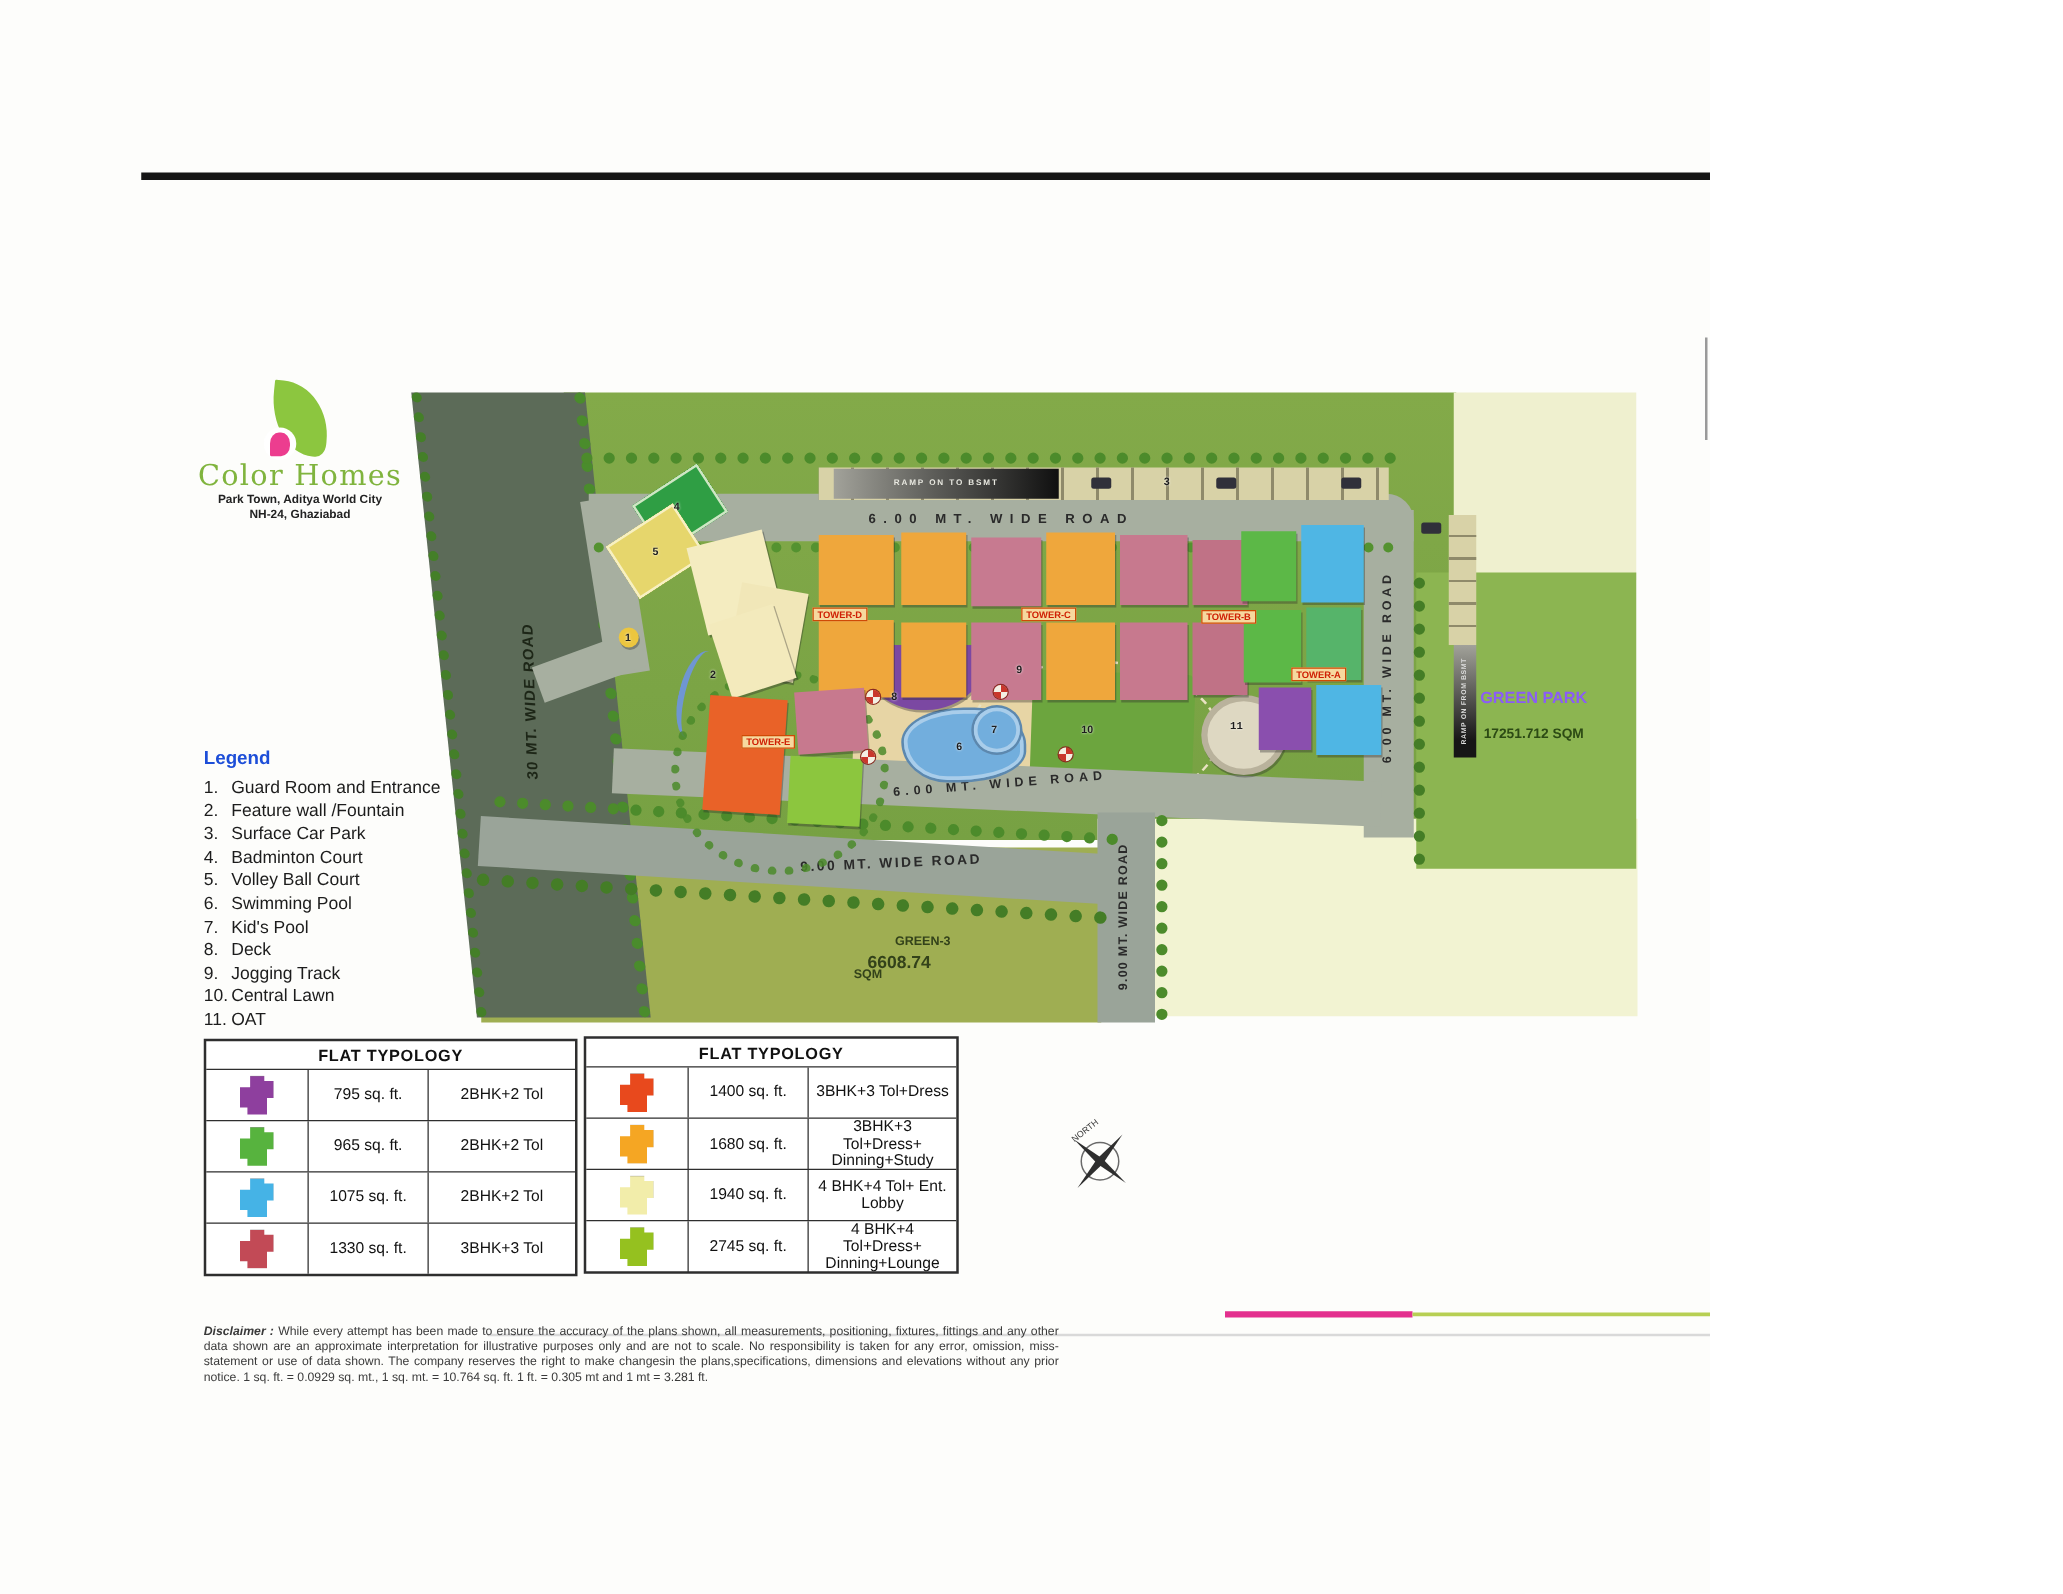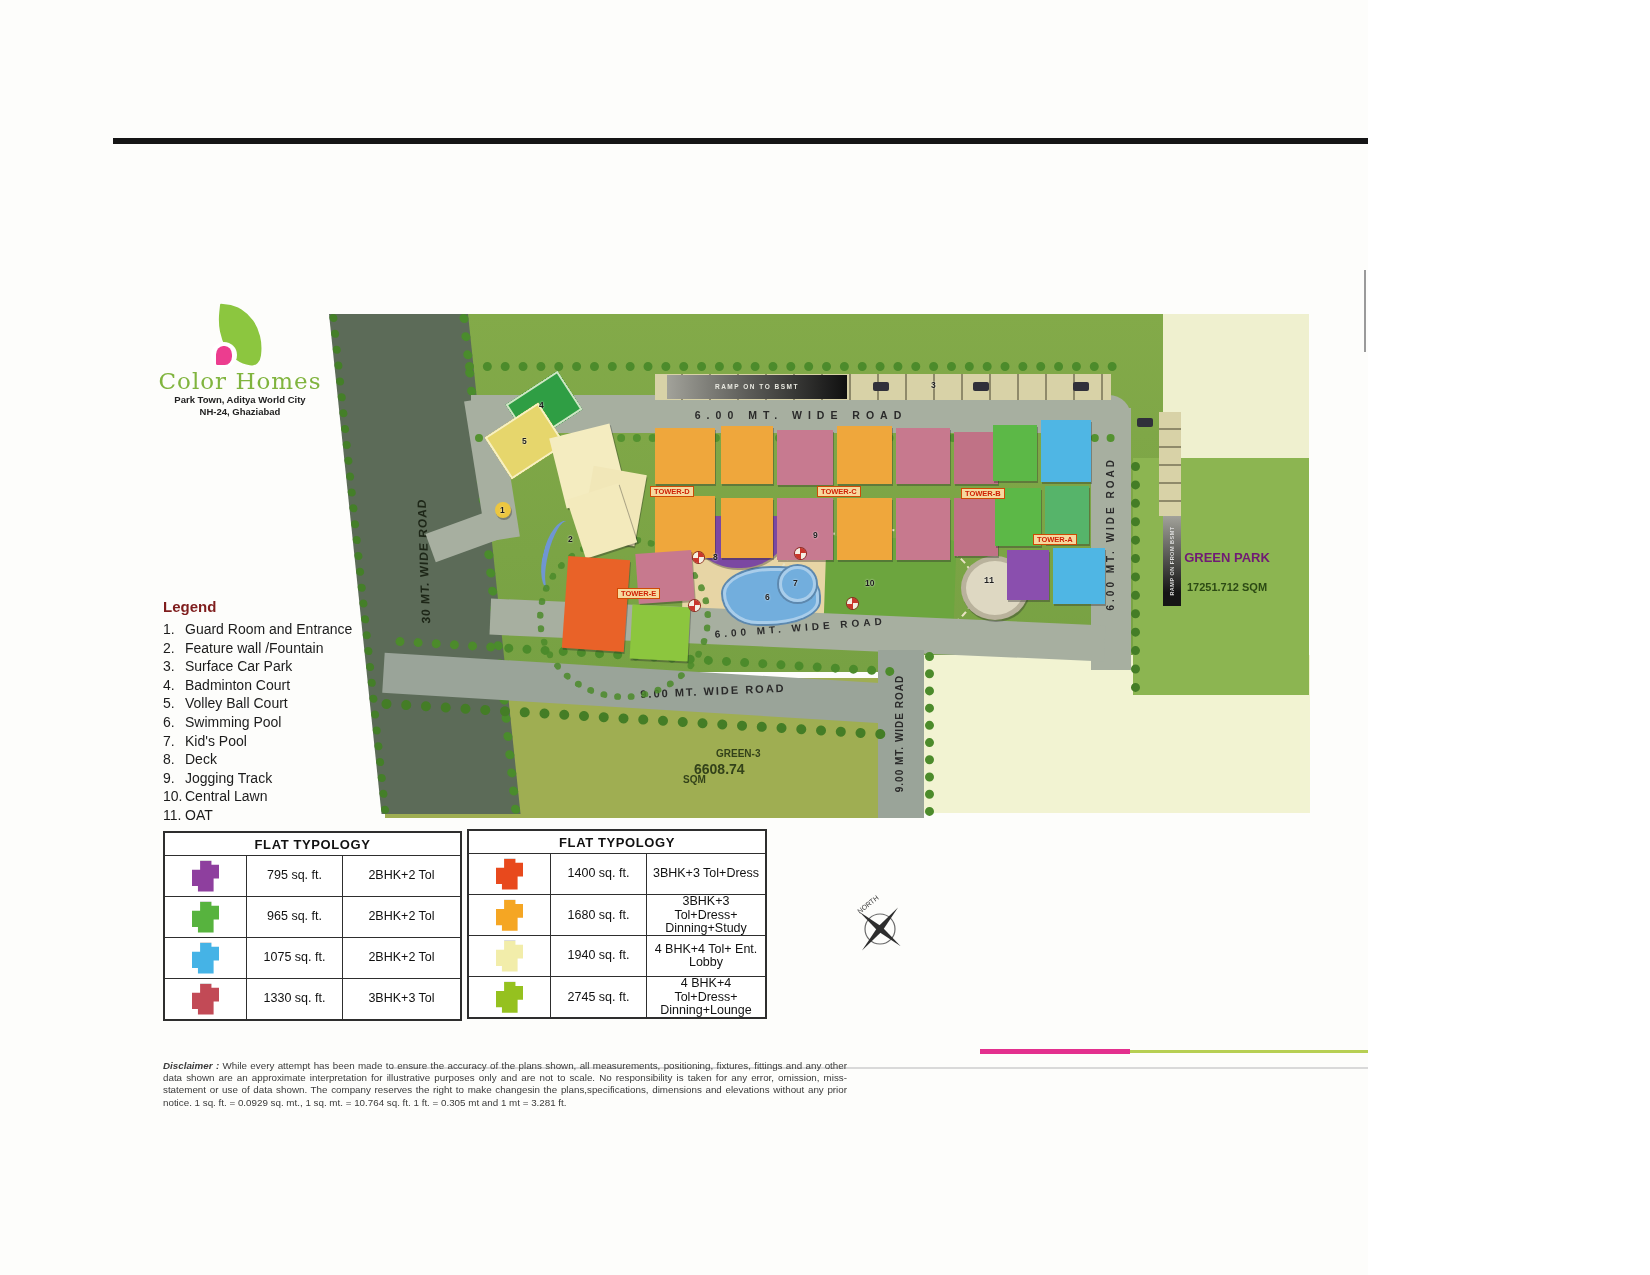--- a/index.html
+++ b/index.html
@@ -14,21 +14,21 @@
   
   .logo-title{font-family:"DejaVu Serif",serif;font-size:23px;color:#80b43e;letter-spacing:1px;}
   .logo-sub{font-size:9.5px;color:#222;line-height:12px;font-weight:bold;}
   .leaf{position:absolute;left:12px;top:0;width:46px;height:58px;background:#8cc63f;
         border-radius:2% 85% 18% 78% / 2% 78% 18% 85%;transform:rotate(6deg);}
   .leaf-bite{position:absolute;left:6px;top:36px;width:26px;height:26px;background:#fff;border-radius:50%;}
   .leaf-pink{position:absolute;left:11px;top:40px;width:16px;height:19px;background:#ec3d8f;
         border-radius:45% 45% 45% 6%;}
 
   
-  .legend-title{font-size:15px;font-weight:bold;color:#7f1d1d;margin-bottom:5px;}
+  .legend-title{font-size:15px;font-weight:bold;color:#1d4ed8;margin-bottom:5px;}
   .legend-row{display:flex;font-size:14px;line-height:18.6px;color:#1c1c1c;}
   .legend-num{width:22px;flex:none;}
 
   
   .ttable{border:2px solid #2e2e2e;background:#fff;}
   .thead{border-bottom:1.5px solid #2e2e2e;font-size:13px;font-weight:bold;letter-spacing:.6px;
          text-align:center;padding:3.5px 0;color:#111;}
   .trow{display:grid;grid-template-columns:82px 96px 1fr;border-bottom:1.5px solid #2e2e2e;height:40px;}
   .trow:last-child{border-bottom:none;}
   .tcell{display:flex;align-items:center;justify-content:center;border-right:1.5px solid #2e2e2e;
@@ -218,21 +218,21 @@
   <div class="abs" style="left: 1130px; top: 1050px; width: 252px; height: 3px; background: rgb(183, 207, 83);"></div>
 
   <div class="plan">
 
     <div class="area" style="left:126px;top:14px;width:714px;height:358px;background:linear-gradient(180deg,#83aa49,#77a143);"></div>
     <div class="area" style="left:838px;top:14px;width:146px;height:150px;background:#eff0cf;"></div>
     <div class="area" style="left:553px;top:355px;width:432px;height:158px;background:#f2f3d2;"></div>
     <div class="area" style="left:808px;top:158px;width:176px;height:237px;background:#8cb551;"></div>
     <div class="area" style="left:60px;top:378px;width:496px;height:140px;background:#9fae52;"></div>
 
-    <div class="lbl" style="left:824px;top:250px;width:156px;text-align:center;font-size:13px;color:#701a75;">GREEN PARK</div>
+    <div class="lbl" style="left:824px;top:250px;width:156px;text-align:center;font-size:13px;color:#8b5cf6;">GREEN PARK</div>
     <div class="lbl" style="left:824px;top:281px;width:156px;text-align:center;font-size:11px;color:#2c4a14;">17251.712 SQM</div>
     <div class="lbl" style="left:358px;top:448px;font-size:10px;color:#33421a;margin-left:33px;">GREEN-3</div>
     <div class="lbl" style="left:358px;top:461px;font-size:14px;color:#33421a;margin-left:11px;">6608.74</div>
     <div class="lbl" style="left:358px;top:474px;font-size:10px;color:#33421a;">SQM</div>
 
     <div class="road" style="left:4px;top:14px;width:122px;height:500px;background:#5c6b58;transform:skewX(6deg);transform-origin:top left;
                 border-left:8px dotted #447f28;border-right:9px dotted #4a8c2c;">
       <div class="lbl" style="left:-14px;top:240px;width:150px;text-align:center;transform:rotate(-86deg);font-size:12px;letter-spacing:1px;color:#1d2617;">30 MT. WIDE ROAD</div>
     </div>
 
@@ -320,21 +320,21 @@
 
     <div class="bldg" style="left:250px;top:190px;width:54px;height:62px;background:#f3eabc;transform:rotate(-18deg);"></div>
     <div class="bldg" style="left:240px;top:258px;width:62px;height:92px;background:#e96228;transform:rotate(4deg);"></div>
     <div class="bldg" style="left:312px;top:252px;width:56px;height:50px;background:#c7798e;transform:rotate(-4deg);"></div>
     <div class="bldg" style="left:306px;top:306px;width:58px;height:54px;background:#8cc63e;transform:rotate(3deg);"></div>
 
     <div class="badge" style="left:325px;top:186px;">TOWER-D</div>
     <div class="badge" style="left:492px;top:186px;">TOWER-C</div>
     <div class="badge" style="left:636px;top:188px;">TOWER-B</div>
     <div class="badge" style="left:708px;top:234px;">TOWER-A</div>
-    <div class="badge" style="left:268px;top:288px;margin-left:24px;">TOWER-E</div>
+    <div class="badge" style="left:268px;top:288px;">TOWER-E</div>
 
     <div class="marker" style="left:175px;top:205px;">1</div>
     <div class="marker" style="left:243px;top:234px;">2</div>
     <div class="marker" style="left:606px;top:80px;">3</div>
     <div class="marker" style="left:214px;top:100px;">4</div>
     <div class="marker" style="left:197px;top:136px;">5</div>
     <div class="marker" style="left:440px;top:292px;">6</div>
     <div class="marker" style="left:468px;top:278px;">7</div>
     <div class="marker" style="left:388px;top:252px;">8</div>
     <div class="marker" style="left:488px;top:230px;">9</div>

